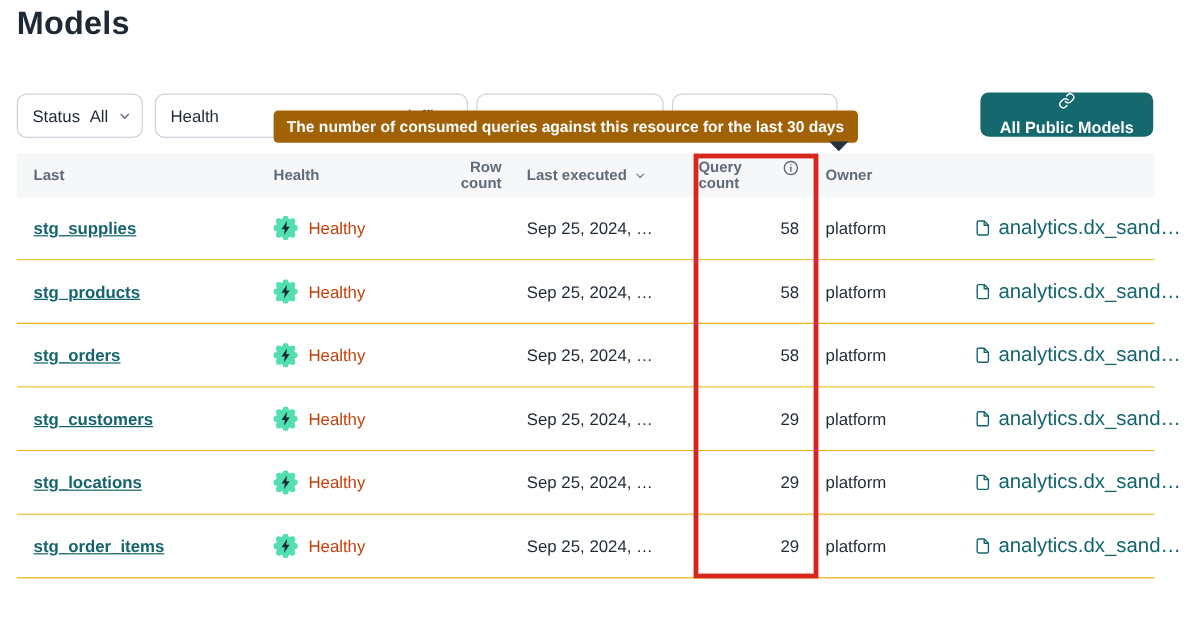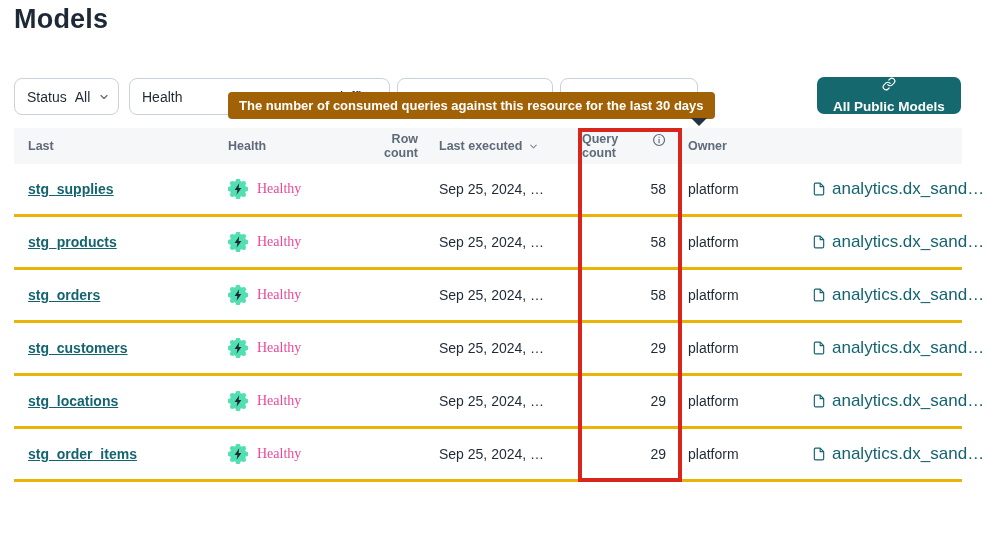--- a/index.html
+++ b/index.html
@@ -30,32 +30,32 @@
   .tooltip { position:absolute; left:228px; top:92px; height:27px; background:#a16207; color:#fff;
              border-radius:4px; display:flex; align-items:center; padding:0 11px; font-size:13px;
              font-weight:700; white-space:nowrap; z-index:20; }
   .tooltip .caret { position:absolute; bottom:-7px; right:8px; width:0; height:0;
              border-left:8px solid transparent; border-right:8px solid transparent; border-top:8px solid #263140; }
 
   
   .table { position:absolute; left:14px; top:128px; width:948px; }
   .tgrid { display:grid; grid-template-columns:214px 128px 64px 162px 96px 124px 1fr; align-items:center; }
   .thead { height:36px; background:#f5f7f9; color:#5f6b79; font-size:12.5px; font-weight:700; }
-  .trow  { height:53px; border-bottom:3px solid #eab308; font-size:14px; background:#fff; }
+  .trow  { height:53px; border-bottom:1px solid #eab308; font-size:14px; background:#fff; }
   .c-name   { padding-left:14px; }
   .c-health { display:flex; align-items:center; gap:9px; }
   .c-rowcount { text-align:right; padding-right:2px; }
   .c-lastexec { padding-left:19px; display:flex; align-items:center; gap:6px; }
   .c-query  { display:flex; justify-content:flex-end; align-items:flex-start; gap:5px; padding-right:12px; }
   .c-owner  { padding-left:10px; }
   .c-rel    { padding-left:10px; display:flex; align-items:center; gap:6px; }
 
   .name-link { color:#14646f; font-weight:700; text-decoration:underline; cursor:pointer; }
   .rel-link  { color:#14646f; text-decoration:none; cursor:pointer; font-size:17px; }
-  .healthy-label { color:#ec4899; font-weight:500;font-family:Liberation Serif, serif; }
+  .healthy-label { color:#c2410c; font-weight:500; }
   .qnum { color:#1f2a37; }
 
   .badge { width:20px; height:20px; flex:0 0 auto; }
   .sort-chev { width:11px; height:11px; opacity:.75; }
   .info-ic { width:16px; height:16px; }
   .file-ic { width:14px; height:14px; flex:0 0 auto; }
   .link-ic { width:16px; height:16px; }
 
   
   .red-box { position:absolute; left:578px; top:128px; width:104px; height:354px;

